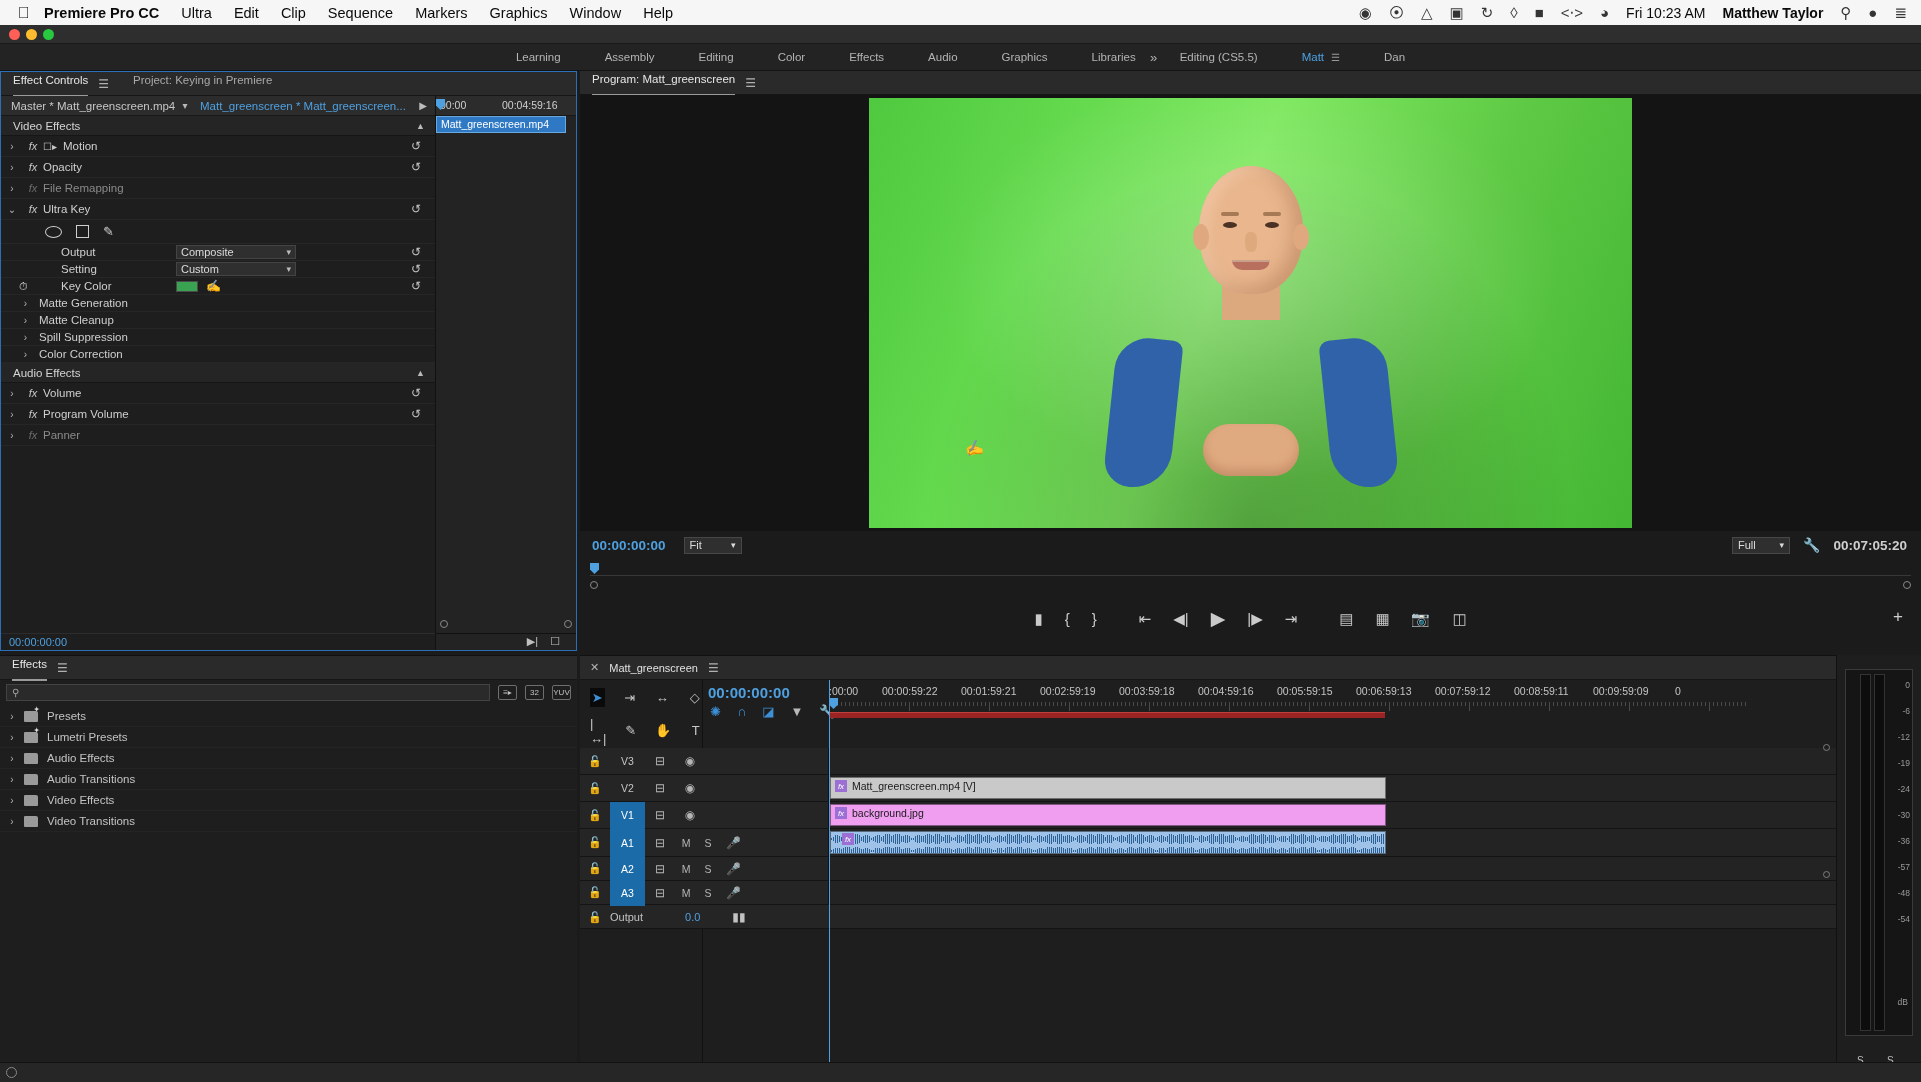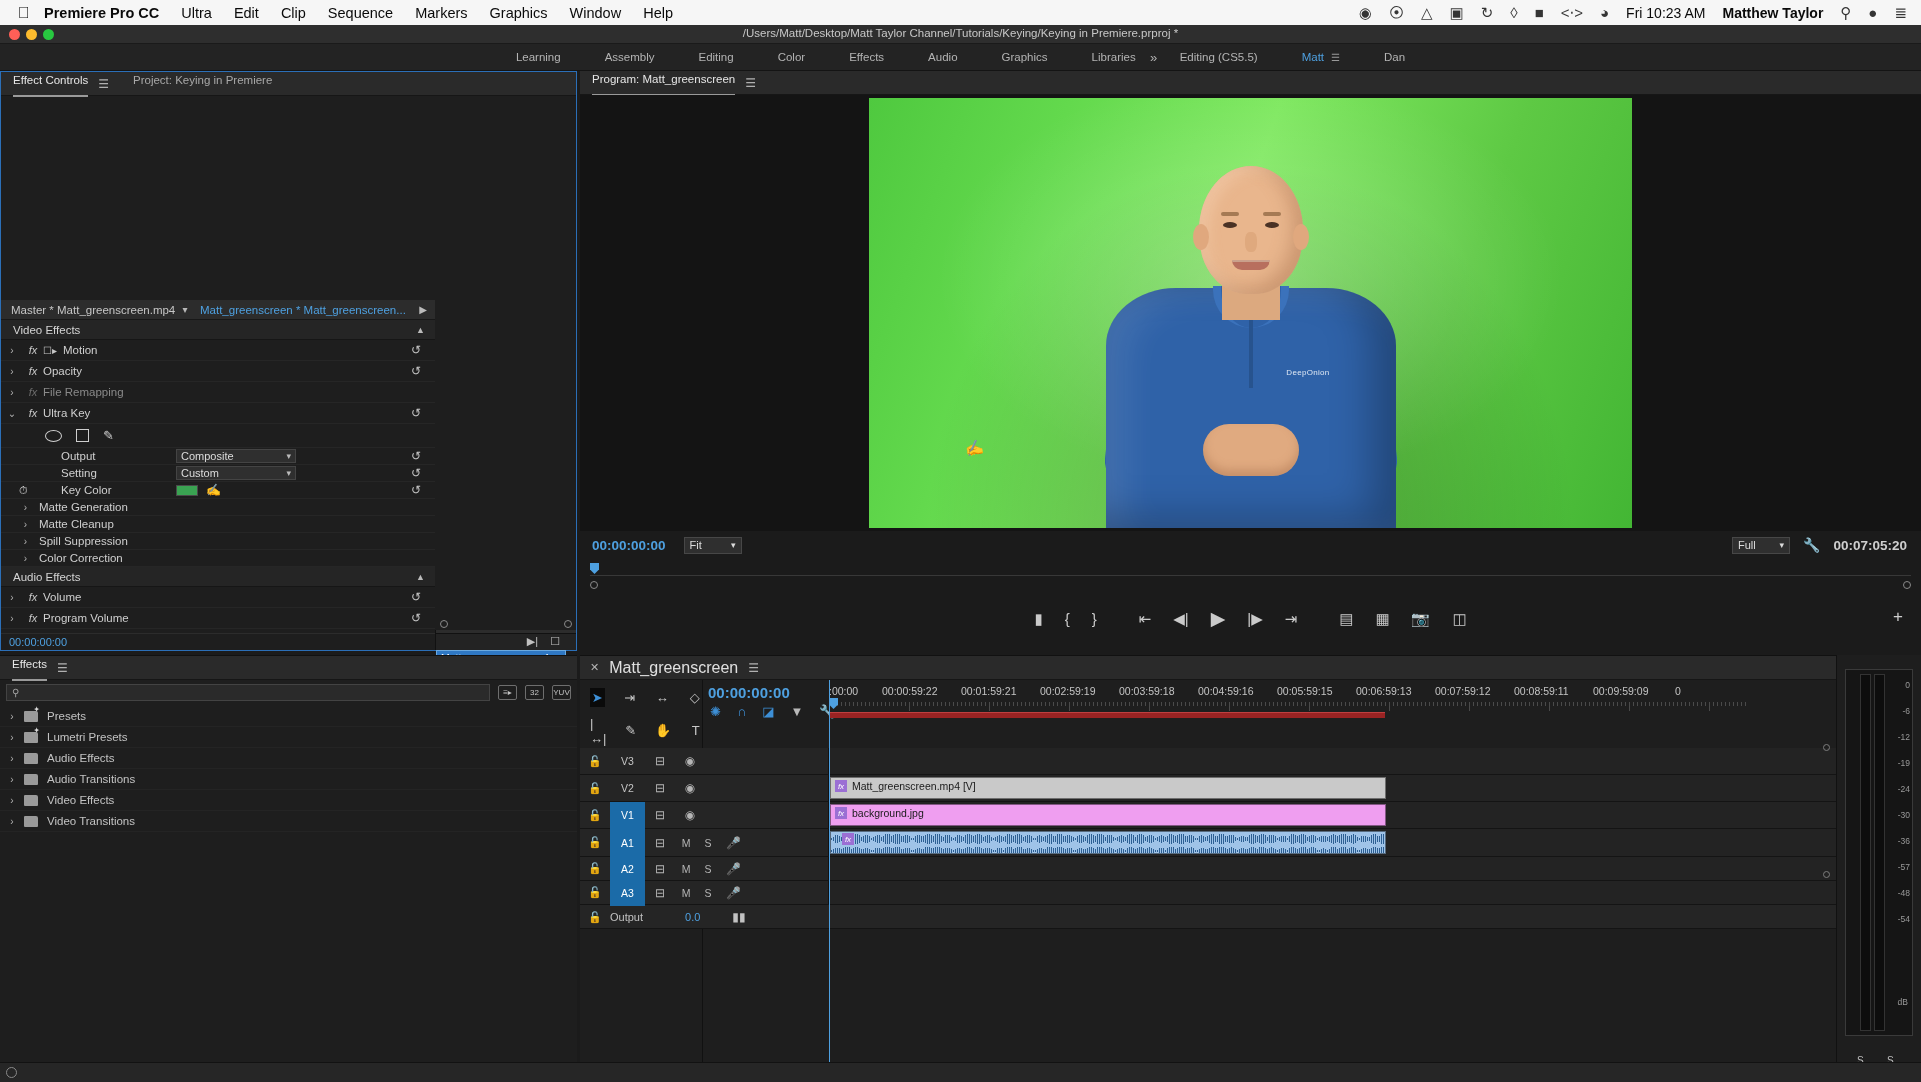--- a/index.html
+++ b/index.html
@@ -40,21 +40,21 @@
   .ecpanel { position:absolute; left:0; top:0; width:577px; height:580px;
     background:#1e1e1e; border:1px solid #2b6fb8; }
   .panel-tabbar { height:24px; background:#2a2a2a; display:flex; align-items:center;
     padding:0 12px; gap:0; border-bottom:1px solid #161616;}
   .ptab { font-size:11.5px; color:#cfcfcf; padding:0 0 5px 0; margin-right:10px;
     border-bottom:2px solid transparent; line-height:20px;}
   .ptab.active { color:#e6e6e6; border-bottom-color:#9a9a9a;}
   .ptab.inactive { color:#a8a8a8; margin-left:16px;}
   .hamb { color:#b0b0b0; font-size:12px; margin-right:8px; letter-spacing:0;}
 
-  .ec-body { display:flex; height:calc(100% - 24px);align-items:flex-end; }
+  .ec-body { display:flex; height:calc(100% - 24px); }
   .ec-left { width:434px; background:#1e1e1e; position:relative; }
   .ec-right { flex:1; background:#232323; position:relative; border-left:1px solid #111;}
 
   .ec-srcrow { height:20px; background:#2c2c2c; display:flex; align-items:center;
     font-size:11.5px; color:#c6c6c6; border-bottom:1px solid #181818;}
   .ec-srcrow .master { padding-left:10px; width:175px; }
   .ec-srcrow .chev { color:#b8b8b8; font-size:10px; width:18px; text-align:center;}
   .ec-srcrow .clipname { color:#4ea0e0; flex:1; padding-left:6px; }
   .ec-srcrow .arrowr { color:#bbb; font-size:10px; padding-right:8px;}
 
@@ -207,21 +207,21 @@
     color:#cacaca; font-size:15px;}
   .prog-trans .bt { cursor:default; line-height:1;}
   .prog-plus { position:absolute; right:18px; top:76px; color:#cfcfcf; font-size:17px;}
 
   
   .tlpanel { position:absolute; left:580px; top:584px; right:85px; bottom:0;
     background:#1e1e1e; border-top:1px solid #111;}
   .tl-tabbar{ height:24px; background:#2a2a2a; display:flex; align-items:center;
     padding-left:10px; gap:10px; border-bottom:1px solid #161616;}
   .tl-tabbar .x{ font-size:11px; color:#b5b5b5;}
-  .tl-tabbar .nm{ font-size:16px; color:#e0e0e0;}
+  .tl-tabbar .nm{ font-size:11px; color:#e0e0e0;}
 
   .tl-tools{ position:absolute; left:0; top:24px; width:123px; bottom:0;
     background:#1e1e1e; padding:8px 0 0 10px; border-right:1px solid #111;}
   .tl-tools .trow{ display:flex; gap:18px; margin-bottom:14px; color:#c8c8c8; font-size:13px;}
   .tl-tools .tool{ width:19px; height:19px; display:flex; align-items:center;
     justify-content:center;}
   .tl-tools .tool.sel{ background:#0a0a0a; color:#3d8fd6;}
 
   .tl-head{ position:absolute; left:124px; top:24px; width:125px; height:60px;}
   .tl-head .bigtc{ font-size:15px; color:#4ea0e0; font-weight:bold; padding:4px 0 0 4px;}
@@ -323,21 +323,20 @@
     <span class="sysicon">≣</span>
   </div>
 </div>
 
 <div class="titlebar">
   <div class="traffic">
     <i style="background:#ff5f57"></i>
     <i style="background:#febc2e"></i>
     <i style="background:#28c840"></i>
   </div>
-  <div class="titlepath">/Users/Matt/Desktop/Matt Taylor Channel/Tutorials/Keying/Keying in Premiere.prproj *</div>
 </div>
 
 <div class="wsbar">
   <span class="wstab">Learning</span>
   <span class="wstab">Assembly</span>
   <span class="wstab">Editing</span>
   <span class="wstab">Color</span>
   <span class="wstab">Effects</span>
   <span class="wstab">Audio</span>
   <span class="wstab">Graphics</span>
@@ -552,25 +551,20 @@
       <span class="ptab active">Program: Matt_greenscreen</span>
       <span class="hamb">☰</span>
     </div>
 
     <div class="prog-video">
       <div class="videoframe">
         <div class="vig"></div>
         <div class="person">
           <div class="arm l"></div>
           <div class="arm r"></div>
-          <div class="torso">
-            <div class="collar"></div>
-            <div class="placket"></div>
-            <div class="logo">DeepOnion</div>
-          </div>
           <div class="hands"></div>
           <div class="neck"></div>
           <div class="head">
             <span class="ear l"></span>
             <span class="ear r"></span>
             <span class="brow l"></span>
             <span class="brow r"></span>
             <span class="eye l"></span>
             <span class="eye r"></span>
             <span class="nose"></span>

